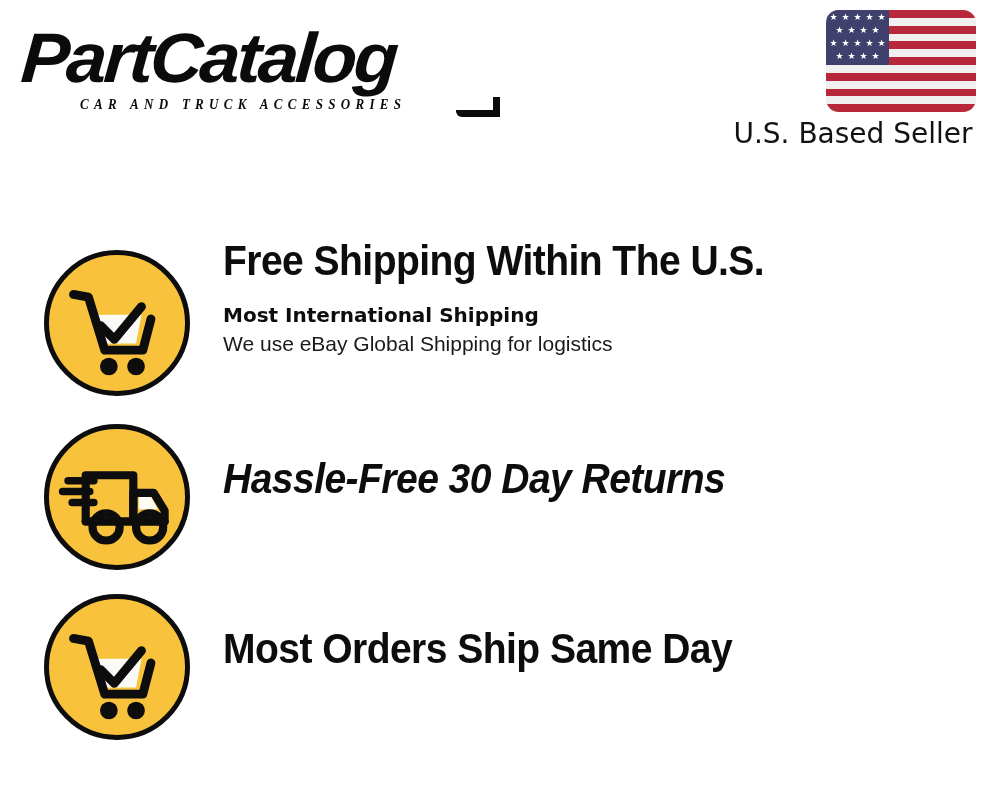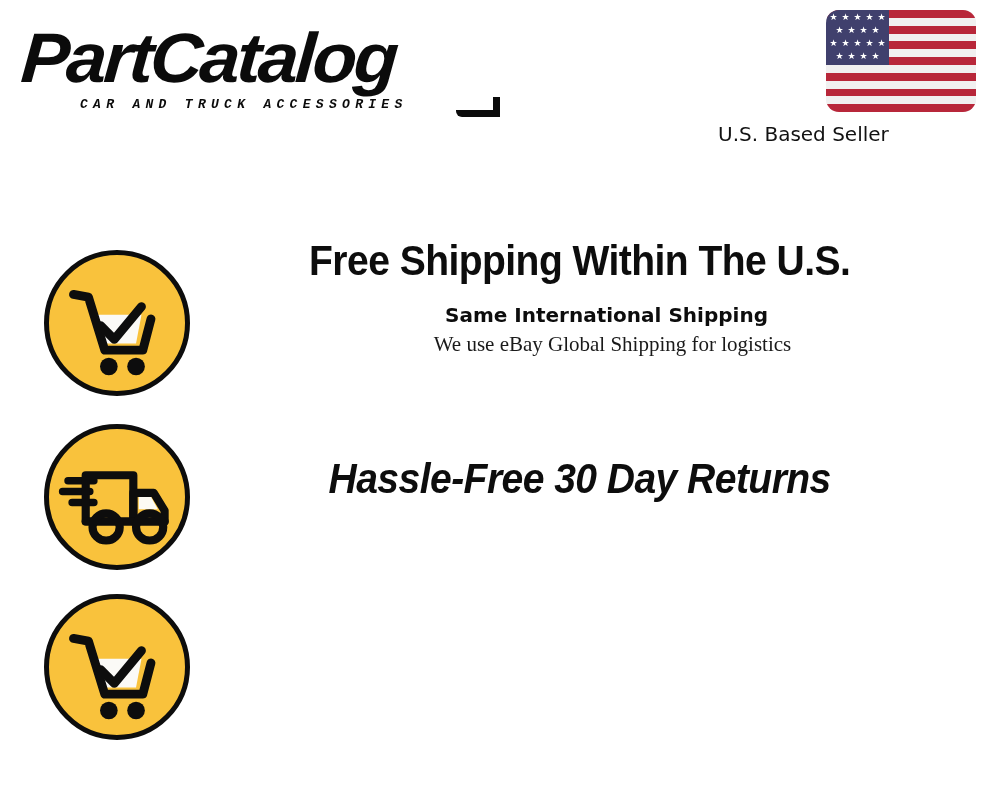--- a/index.html
+++ b/index.html
@@ -47,21 +47,21 @@
     letter-spacing: -3px;
     color: #0b0b0b;
     transform: scaleX(1.04) skewX(-4deg);
     transform-origin: left top;
     white-space: nowrap;
   }
   #brand-tagline {
     position: absolute;
     left: 56px;
     top: 74px;
-    font-family: Liberation Mono, monospace;
+    font-family: Liberation Serif, serif;
     font-weight: bold;
     font-style: italic;
     font-size: 13px;
     line-height: 15px;
     letter-spacing: 5.3px;
     color: #0b0b0b;
     white-space: nowrap;
     transform: scaleY(1.05);
     transform-origin: left top;
   }
@@ -125,24 +125,24 @@
     line-height: 9px;
     width: 9px;
     height: 9px;
     text-align: center;
   }
   #seller-label {
     position: absolute;
     right: 0;
     top: 104px;
     width: 270px;
-    text-align: left;
+    text-align: center;
     font-family: "DejaVu Sans", sans-serif;
     font-weight: 400;
-    font-size: 20px;
+    font-size: 28px;
     line-height: 40px;
     color: #121212;
     white-space: nowrap;
   }
 
   
   #feature-list {
     position: absolute;
     left: 0;
     top: 236px;
@@ -169,21 +169,20 @@
   }
   #feature-row-0 .feature-icon { top: 14px; }
   #feature-row-1 .feature-icon { top: 12px; }
   #feature-row-2 .feature-icon { top: 12px; }
   .feature-icon svg { display: block; width: 100%; height: 100%; }
 
   .feature-text {
     position: absolute;
     left: 223px;
     right: 10px;
-    text-align: center;
   }
   #feature-row-0 .feature-text { top: 0px; }
   #feature-row-1 .feature-text { top: 42px; }
   #feature-row-2 .feature-text { top: 42px; }
 
   .feature-title {
     font-family: "Liberation Sans", sans-serif;
     font-weight: bold;
     font-size: 42px;
     line-height: 50px;
@@ -206,27 +205,26 @@
     margin-top: 16px;
     font-family: "DejaVu Sans", sans-serif;
     font-weight: bold;
     font-size: 20px;
     line-height: 26px;
     color: #0d0d0d;
     white-space: nowrap;
   }
   .feature-subnote {
     margin-top: 2px;
-    font-family: Liberation Serif, serif;
+    font-family: Liberation Sans, sans-serif;
     font-weight: 400;
     font-size: 21px;
     line-height: 28px;
     color: #1a1a1a;
     white-space: nowrap;
-    margin-left: 12px;
   }
 </style>
 </head>
 <body>
 
 <div id="banner-header">
 
   <div id="brand-logo">
     <div id="brand-wordmark">PartCatalog</div>
     <div id="brand-tagline">CAR AND TRUCK ACCESSORIES</div>
@@ -282,21 +280,21 @@
         <path d="M33 44 L68 44 L64 65 L37 65 Z" fill="#fbfaf7"></path>
         <path d="M18 29 L29 31 L41 70 L69 70 L75 47" fill="none" stroke="#0d0d0d" stroke-width="6.5" stroke-linecap="round" stroke-linejoin="round"></path>
         <path d="M32 45 L68 45" fill="none" stroke="#0d0d0d" stroke-width="0"></path>
         <path d="M38 52 L48 62 L68 38" fill="none" stroke="#0d0d0d" stroke-width="6.5" stroke-linecap="round" stroke-linejoin="round"></path>
         <circle cx="44" cy="82" r="6.5" fill="#0d0d0d"></circle>
         <circle cx="64" cy="82" r="6.5" fill="#0d0d0d"></circle>
       </svg>
     </div>
     <div class="feature-text">
       <div class="feature-title">Free Shipping Within The U.S.</div>
-      <div class="feature-subtitle">Same International Shipping</div>
+      <div class="feature-subtitle">Most International Shipping</div>
       <div class="feature-subnote">We use eBay Global Shipping for logistics</div>
     </div>
   </div>
 
   <div class="feature-row" id="feature-row-1">
     <div class="feature-icon">
       <svg viewBox="0 0 100 100" xmlns="http://www.w3.org/2000/svg">
 
         <path d="M14 38 L33 38 M10 46 L30 46 M17 54 L33 54" stroke="#0d0d0d" stroke-width="5.5" stroke-linecap="round"></path>
 
@@ -319,15 +317,18 @@
   <div class="feature-row" id="feature-row-2">
     <div class="feature-icon">
       <svg viewBox="0 0 100 100" xmlns="http://www.w3.org/2000/svg">
         <path d="M33 44 L68 44 L64 65 L37 65 Z" fill="#fbfaf7"></path>
         <path d="M18 29 L29 31 L41 70 L69 70 L75 47" fill="none" stroke="#0d0d0d" stroke-width="6.5" stroke-linecap="round" stroke-linejoin="round"></path>
         <path d="M38 52 L48 62 L68 38" fill="none" stroke="#0d0d0d" stroke-width="6.5" stroke-linecap="round" stroke-linejoin="round"></path>
         <circle cx="44" cy="82" r="6.5" fill="#0d0d0d"></circle>
         <circle cx="64" cy="82" r="6.5" fill="#0d0d0d"></circle>
       </svg>
     </div>
+    <div class="feature-text">
+      <div class="feature-title">Most Orders Ship Same Day</div>
+    </div>
   </div>
 
 </div>
 
 </body></html>

